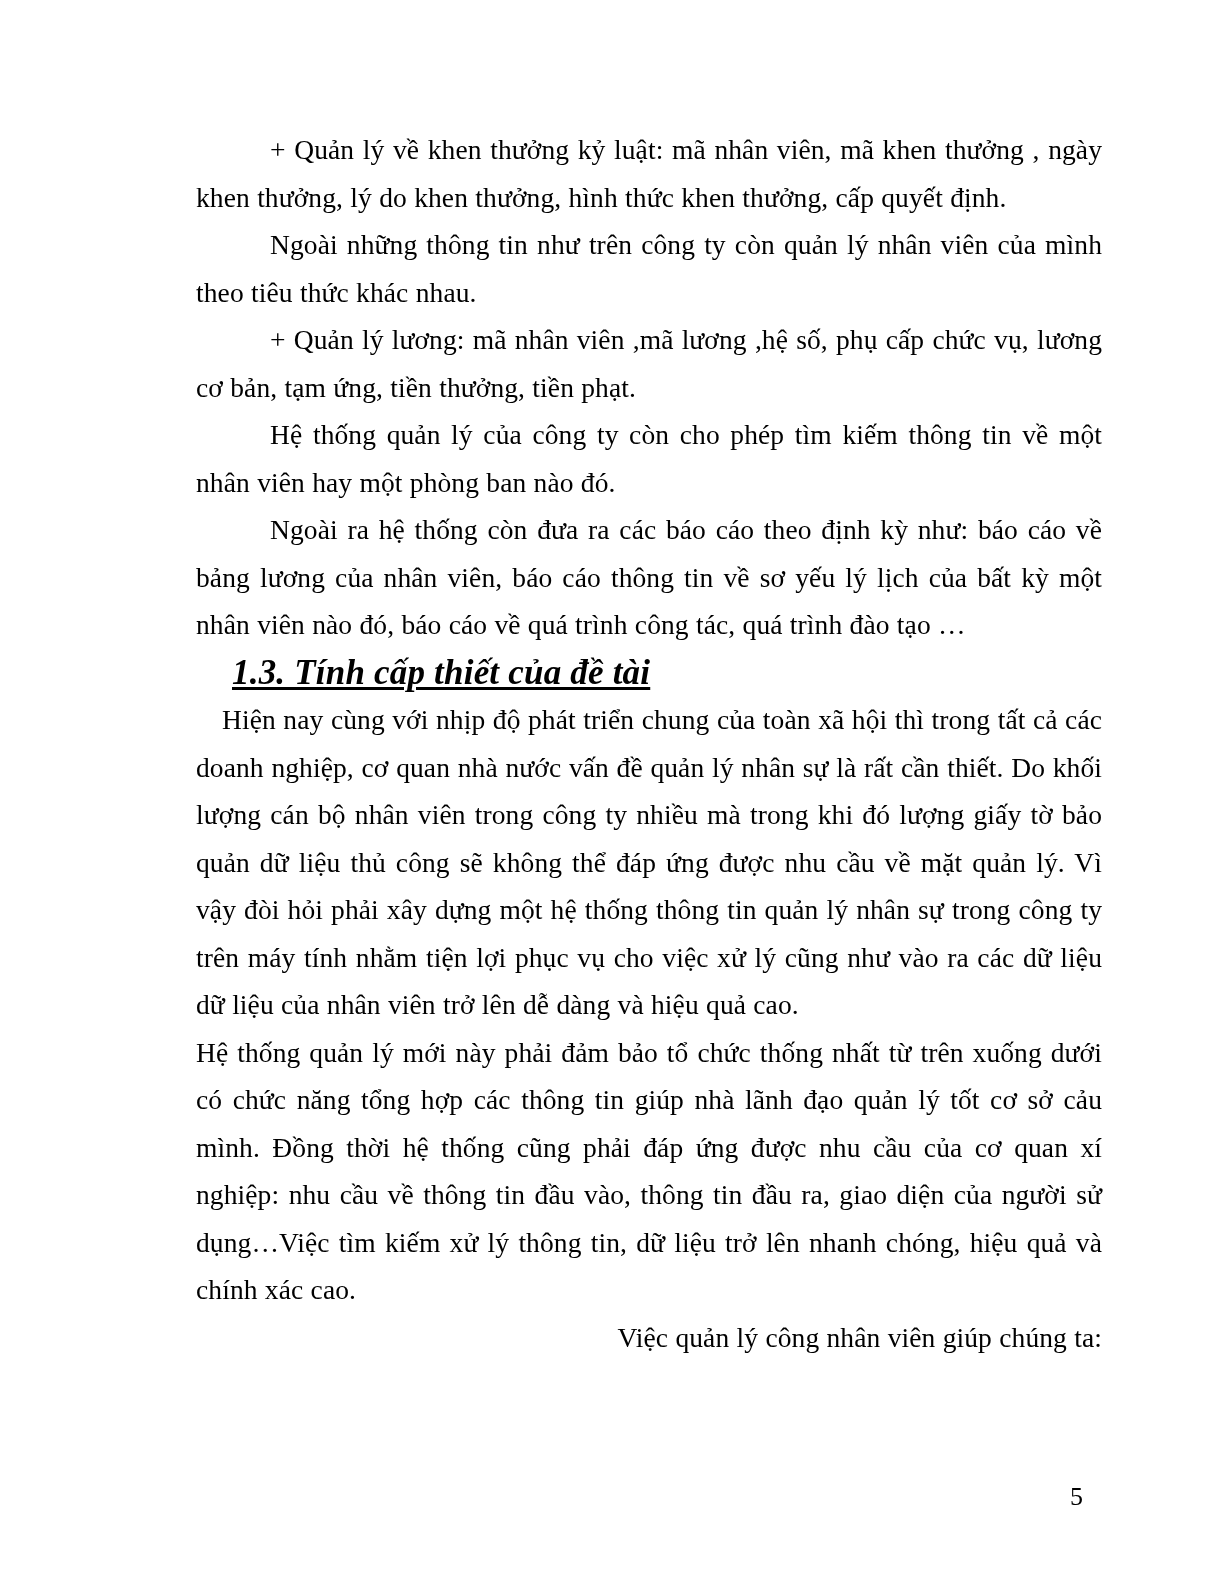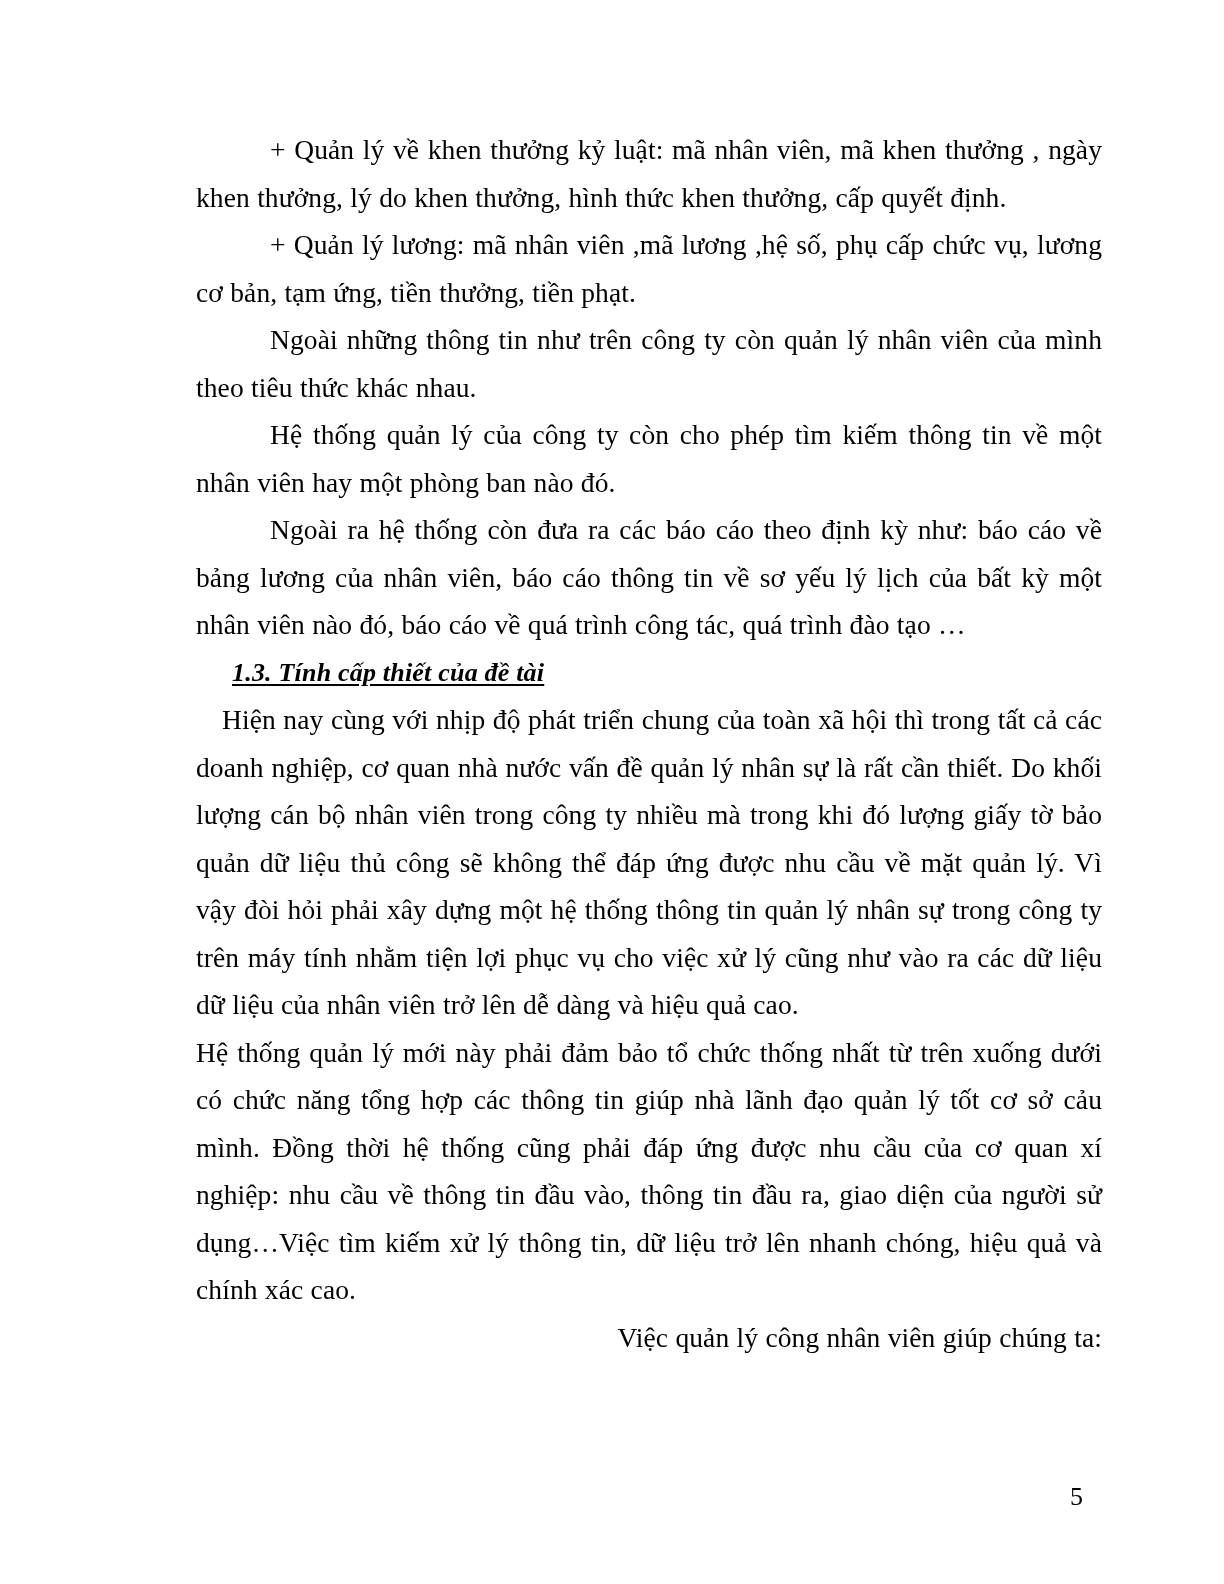--- a/index.html
+++ b/index.html
@@ -46,21 +46,21 @@
   
   p.indent-lg { text-indent: 74px; }
   p.indent-sm { text-indent: 26px; }
   p.indent-none { text-indent: 0px; }
 
   
   p.nojust { text-align: right; }
 
   h2.heading {
     margin: 0;
-    font-size: 26px;
+    font-size: 35px;
     line-height: 47.5px;
     font-weight: bold;
     font-style: italic;
     text-decoration: underline;
     text-underline-offset: 3px;
     text-indent: 0px;
     padding-left: 36px;
     letter-spacing: 0.2px;
     white-space: nowrap;
   }
@@ -77,23 +77,23 @@
 </style>
 </head>
 <body>
 
 <div id="page">
 
   <div id="text-column">
 
     <p class="para indent-lg">+ Quản lý về khen thưởng kỷ luật: mã nhân viên, mã khen thưởng , ngày khen thưởng, lý do khen thưởng, hình thức khen thưởng, cấp quyết định.</p>
 
+    <p class="para indent-lg">Ngoài những thông tin như trên công  ty còn quản lý nhân viên của mình theo tiêu thức khác nhau.</p>
+
     <p class="para indent-lg">+ Quản lý lương: mã nhân viên ,mã lương ,hệ số, phụ cấp chức vụ, lương cơ bản, tạm ứng, tiền thưởng, tiền phạt.</p>
-
-    <p class="para indent-lg">Ngoài những thông tin như trên công  ty còn quản lý nhân viên của mình theo tiêu thức khác nhau.</p>
 
     <p class="para indent-lg">Hệ thống quản lý của công ty còn cho phép tìm kiếm thông tin về một nhân viên hay một phòng  ban nào đó.</p>
 
     <p class="para indent-lg">Ngoài ra hệ thống còn đưa ra  các báo cáo theo định kỳ như: báo cáo về bảng lương của nhân viên, báo cáo thông tin về sơ yếu lý lịch của bất kỳ một nhân viên nào đó, báo cáo về quá trình công tác, quá trình đào tạo …</p>
 
     <h2 class="heading">1.3. Tính cấp thiết của đề tài</h2>
 
     <p class="para indent-sm">Hiện nay cùng với nhịp độ phát triển chung của toàn xã hội  thì trong tất cả các doanh nghiệp, cơ quan nhà nước vấn đề quản lý nhân sự là rất cần thiết. Do khối lượng cán bộ nhân viên trong công ty nhiều mà trong khi đó lượng giấy tờ bảo quản dữ liệu thủ công sẽ không thể đáp ứng được nhu cầu về mặt quản lý. Vì vậy đòi hỏi phải xây dựng một hệ thống thông tin quản lý nhân sự trong công ty trên máy tính nhằm tiện lợi phục vụ cho việc xử lý cũng như vào ra các dữ liệu dữ liệu của nhân viên trở lên dễ dàng và hiệu quả cao.</p>
 
     <p class="para indent-none">Hệ thống quản  lý mới này phải đảm bảo tổ chức thống nhất từ trên xuống dưới có chức năng tổng hợp các thông tin giúp nhà lãnh đạo quản lý tốt cơ sở cảu mình. Đồng thời hệ thống cũng phải đáp ứng được nhu cầu của cơ quan xí nghiệp: nhu cầu về thông tin đầu vào, thông tin đầu ra, giao diện của người sử dụng…Việc tìm  kiếm xử lý thông tin, dữ liệu  trở lên nhanh chóng, hiệu quả và chính xác cao.</p>

